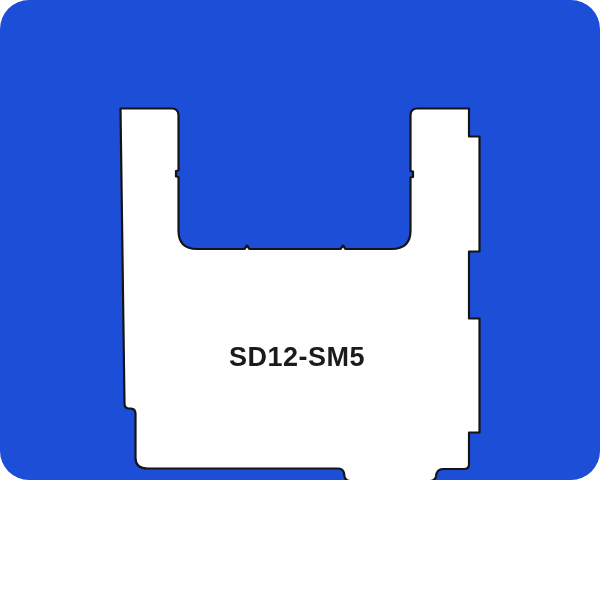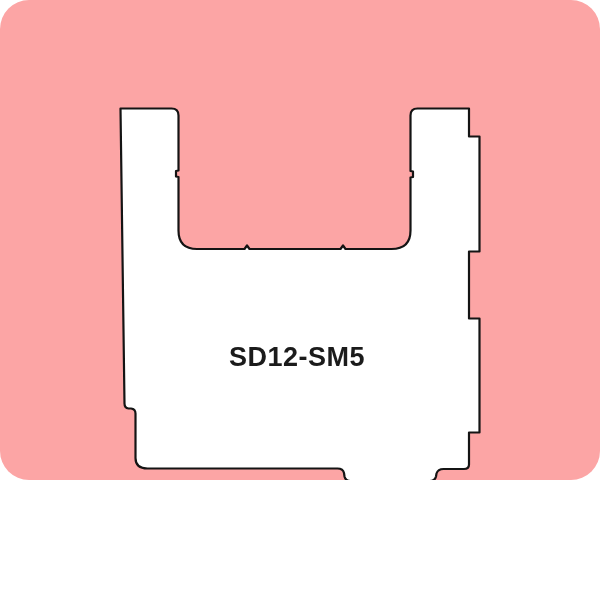--- a/index.html
+++ b/index.html
@@ -4,21 +4,21 @@
 <style>
   html, body {
     margin: 0;
     padding: 0;
     background: #ffffff;
   }
   .canvas {
     position: relative;
     width: 600px;
     height: 480px;
-    background: #fca5a5;
+    background: #1d4ed8;
     overflow: hidden;
     font-family: "Liberation Sans", sans-serif;
     border-radius: 29px;
   }
   .canvas svg {
     display: block;
     width: 600px;
     height: 600px;
   }
   .part-label {

